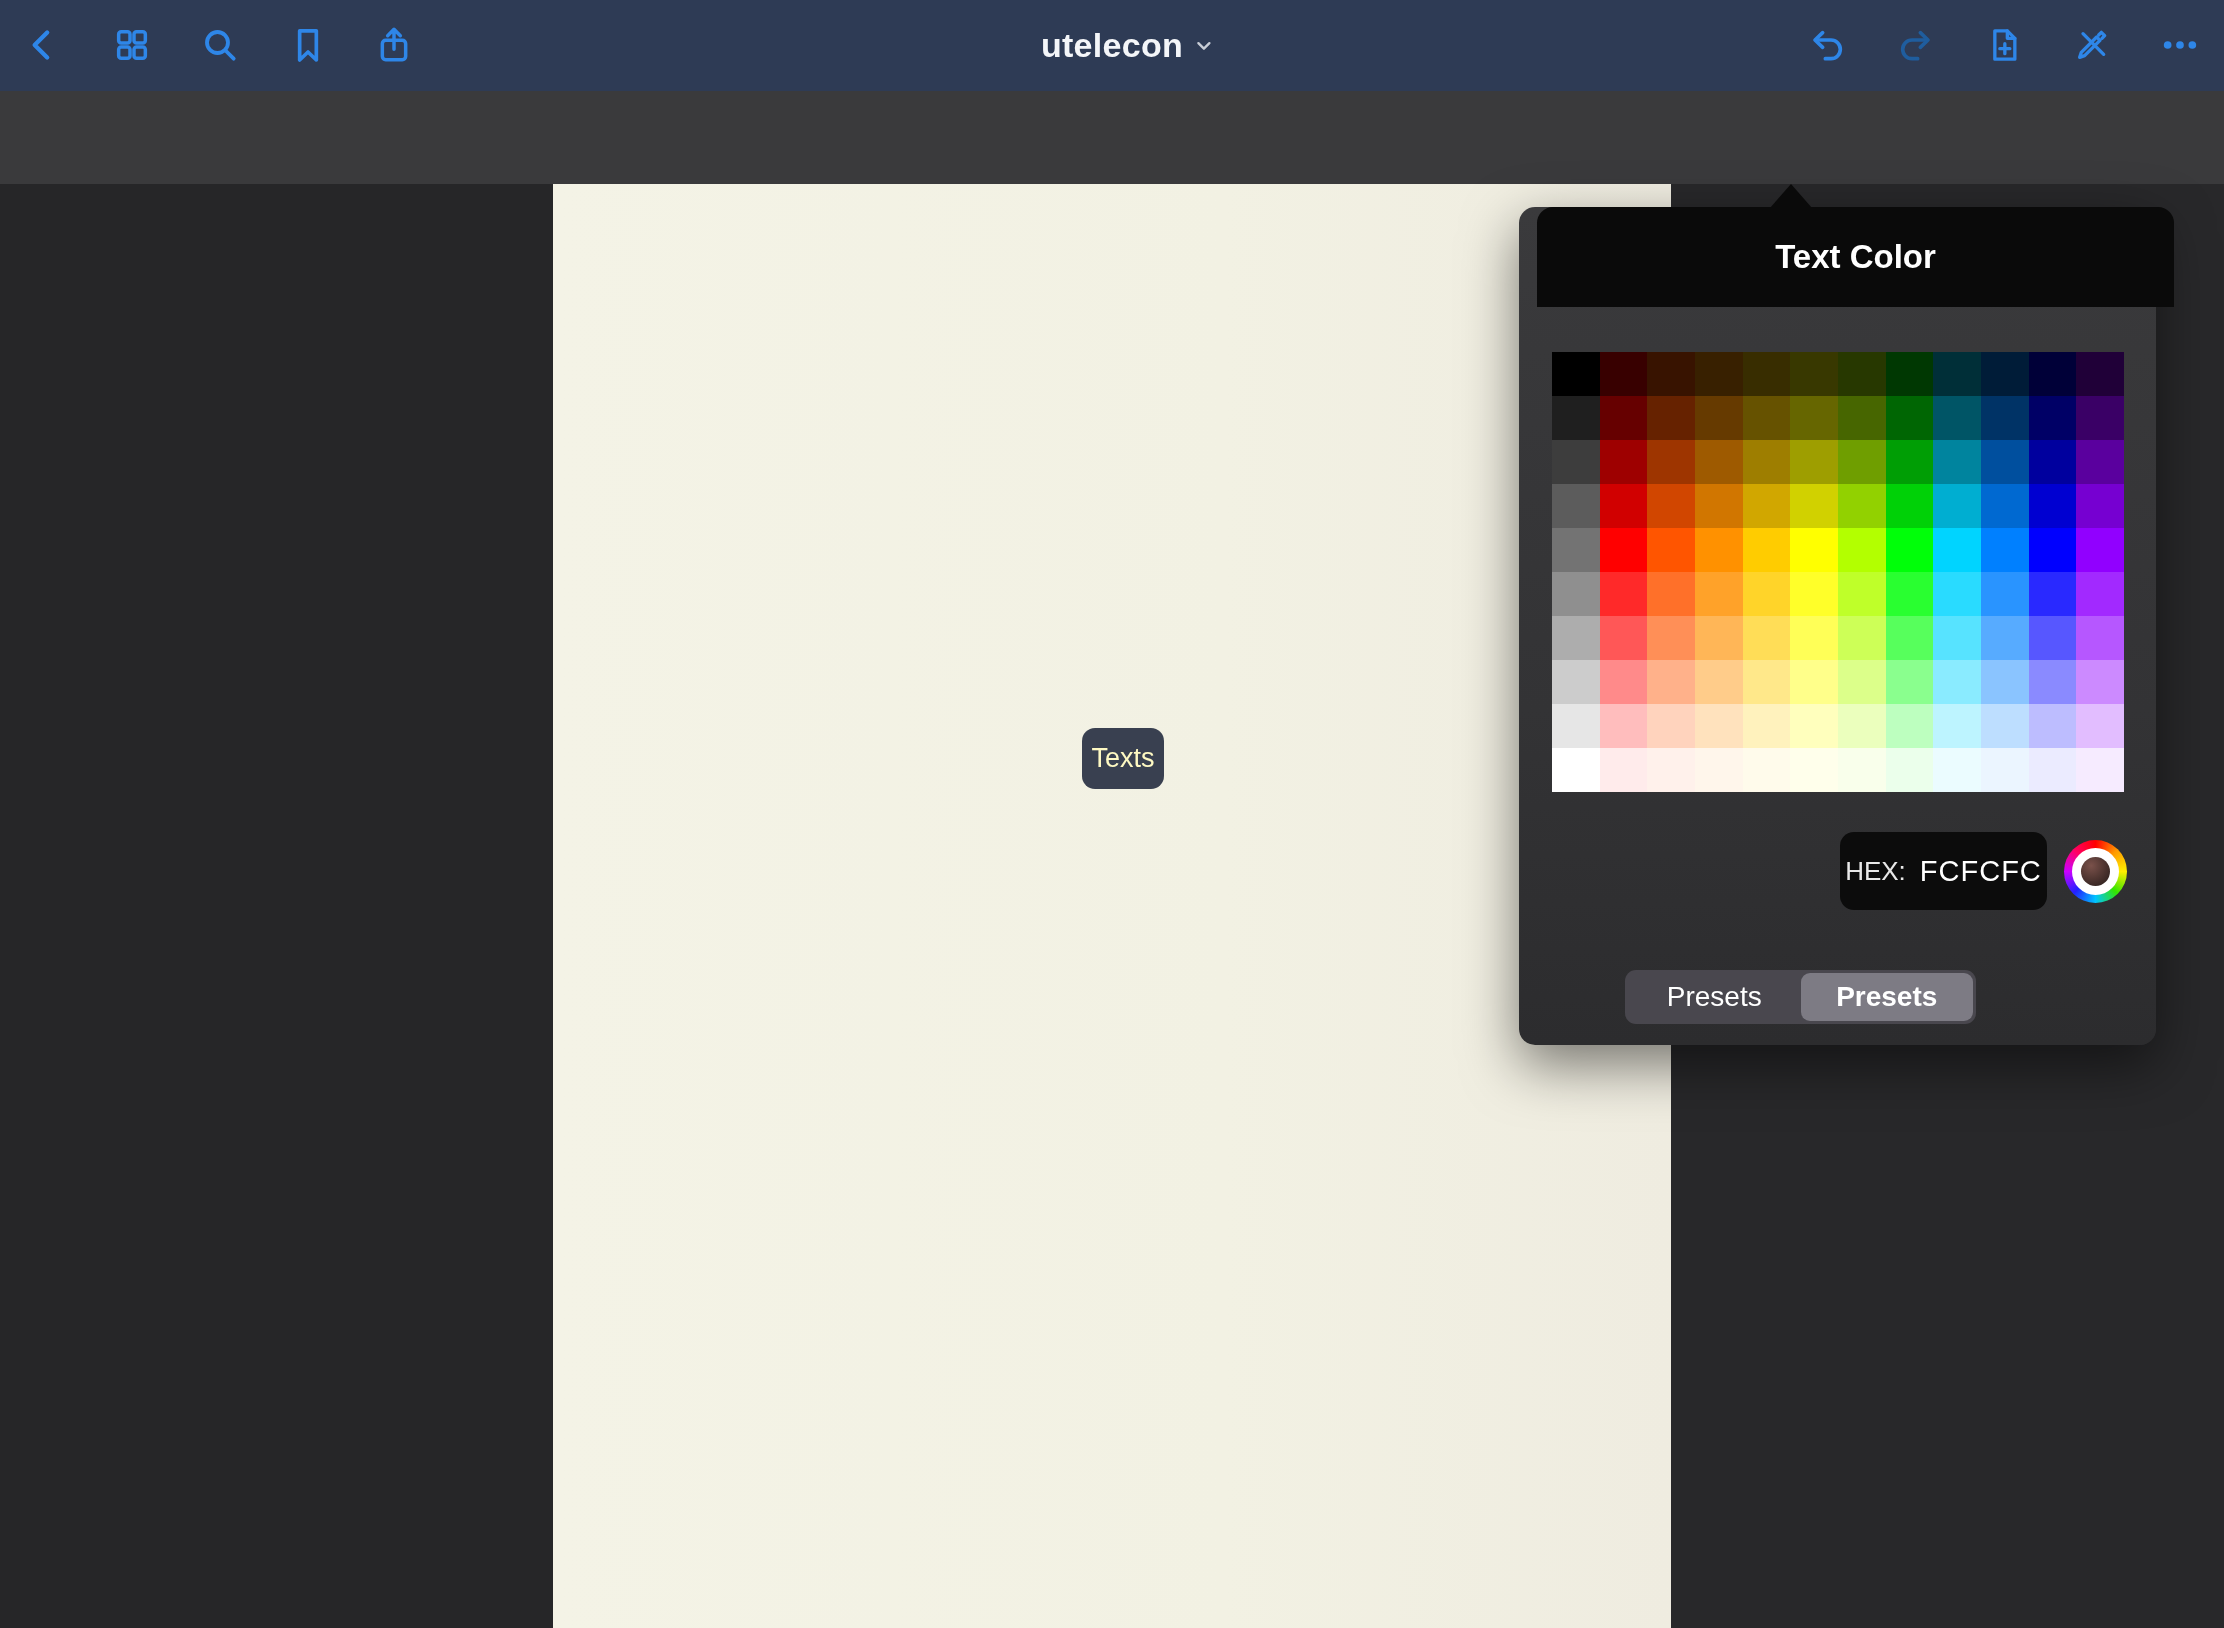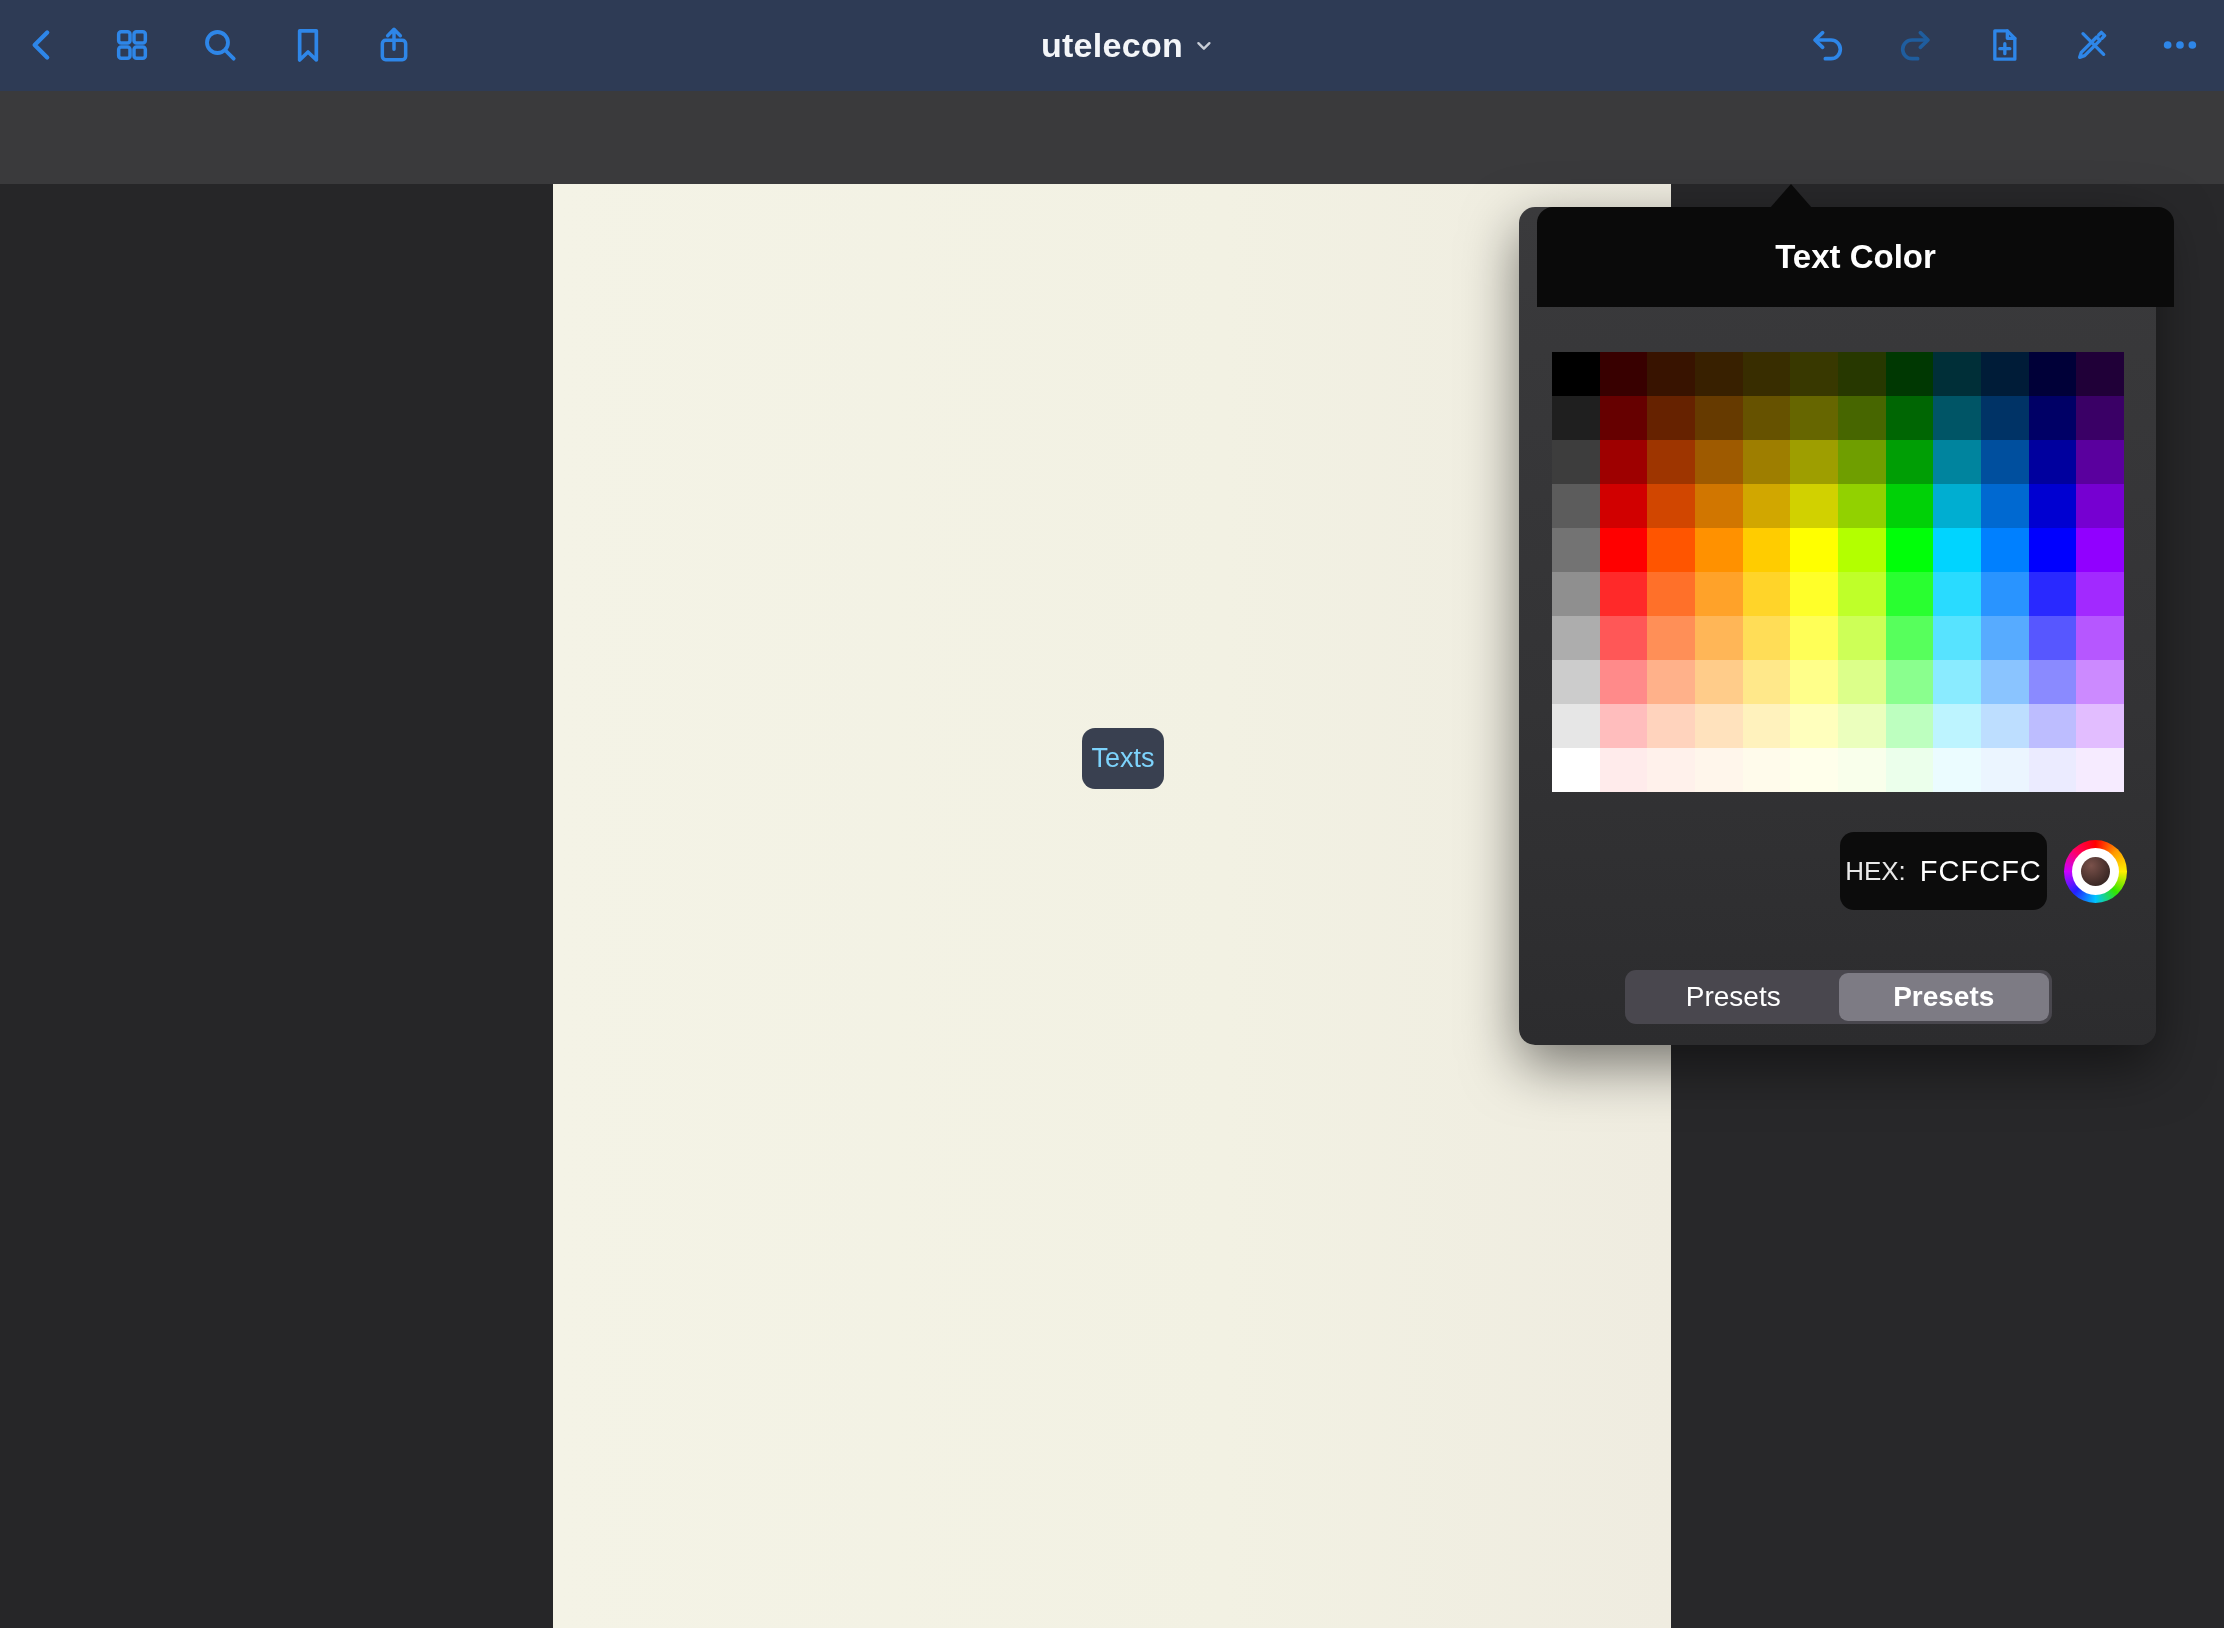--- a/index.html
+++ b/index.html
@@ -30,36 +30,36 @@
   .swatch-ring { position:absolute; left:1835px; top:137px; transform:translate(-50%,-50%); width:58px; height:58px; border-radius:50%; background:#48484a; display:flex; align-items:center; justify-content:center; }
   .swatch-inner { width:46px; height:46px; border-radius:50%; background:#f1f1f1; display:flex; align-items:center; justify-content:center; color:#8a8a8e; }
   .bg-swatch { position:absolute; left:1893px; top:114px; width:46px; height:46px; border-radius:10px; background:#2b3550; opacity:.85; }
   .tstyle-btn { position:absolute; left:2000px; top:137px; transform:translate(-50%,-50%); width:54px; height:54px; color:#e3e3e3; }
   .tstyle-btn .heart { position:absolute; top:-6px; right:-6px; color:#35c3f0; font-size:30px; line-height:1; }
 
   
   .workspace { position:absolute; left:0; top:184px; width:2224px; height:1444px; background:#262628; }
   .paper { position:absolute; left:553px; top:0; width:1118px; height:1444px; background:linear-gradient(90deg,#f4f3e6 0%,#f2f1e3 60%,#efece0 100%); }
   .right-bg { position:absolute; left:1671px; top:0; width:553px; height:1444px; background:#28282a; }
-  .text-object { position:absolute; left:529px; top:544px; width:82px; height:61px; background:#394050; border-radius:13px; display:flex; align-items:center; justify-content:center; color:#7dd3fc; font-size:27px; }
+  .text-object { position:absolute; left:529px; top:544px; width:82px; height:61px; background:#394050; border-radius:13px; display:flex; align-items:center; justify-content:center; color:#fef9c3; font-size:27px; }
 
   
   .popup { position:absolute; left:1519px; top:207px; width:637px; height:838px; border-radius:16px; background:linear-gradient(180deg,#3a3a3c 0%,#333335 60%,#2c2c2e 100%); box-shadow:0 20px 55px rgba(0,0,0,.5); }
   .popup-caret { position:absolute; left:251px; top:-23px; width:0; height:0; border-left:21px solid transparent; border-right:21px solid transparent; border-bottom:24px solid #0a0a0a; }
   .popup-header { position:absolute; left:0; top:0; width:637px; height:100px; background:#0a0a0a; border-radius:16px 16px 0 0; display:flex; align-items:center; justify-content:center;margin-left:18px; }
   .popup-title { color:#ffffff; font-size:33px; font-weight:600; }
   .color-grid { position:absolute; left:33px; top:145px; width:572px; height:440px; display:grid; grid-template-columns:repeat(12,1fr); grid-template-rows:repeat(10,1fr); }
   .cell { width:100%; height:100%; }
   .hex-field { position:absolute; left:321px; top:625px; width:207px; height:78px; background:#0c0c0c; border-radius:14px; display:flex; align-items:center; justify-content:center; gap:14px; }
   .hex-label { color:#e8e8e8; font-size:26px; }
   .hex-value { color:#ffffff; font-size:29px; letter-spacing:1px; }
   .wheel-btn { position:absolute; left:545px; top:633px; width:63px; height:63px; border-radius:50%; background:conic-gradient(#ff0000,#ff9900,#ffee00,#33e600,#00c3ff,#2222ff,#cc00ff,#ff0066,#ff0000); display:flex; align-items:center; justify-content:center; }
   .wheel-mid { width:47px; height:47px; border-radius:50%; background:#ffffff; display:flex; align-items:center; justify-content:center; }
   .wheel-core { width:29px; height:29px; border-radius:50%; background:radial-gradient(circle at 35% 30%, #7a514a 0%, #4a322e 55%, #241b19 100%); }
-  .segmented { position:absolute; left:106px; top:763px; width:427px; height:54px; background:#49474e; border-radius:11px; display:flex; padding:3px; }
+  .segmented { position:absolute; left:106px; top:763px; width:351px; height:54px; background:#49474e; border-radius:11px; display:flex; padding:3px; }
   .segment { flex:1; border-radius:9px; display:flex; align-items:center; justify-content:center; color:#ffffff; font-size:28px; }
   .segment.selected { background:#7d7b84; font-weight:600; }
 </style>
 </head>
 <body>
 
 <div id="stage">
 
   <div class="navbar">
     <div class="nav-icon" style="left:43px">

